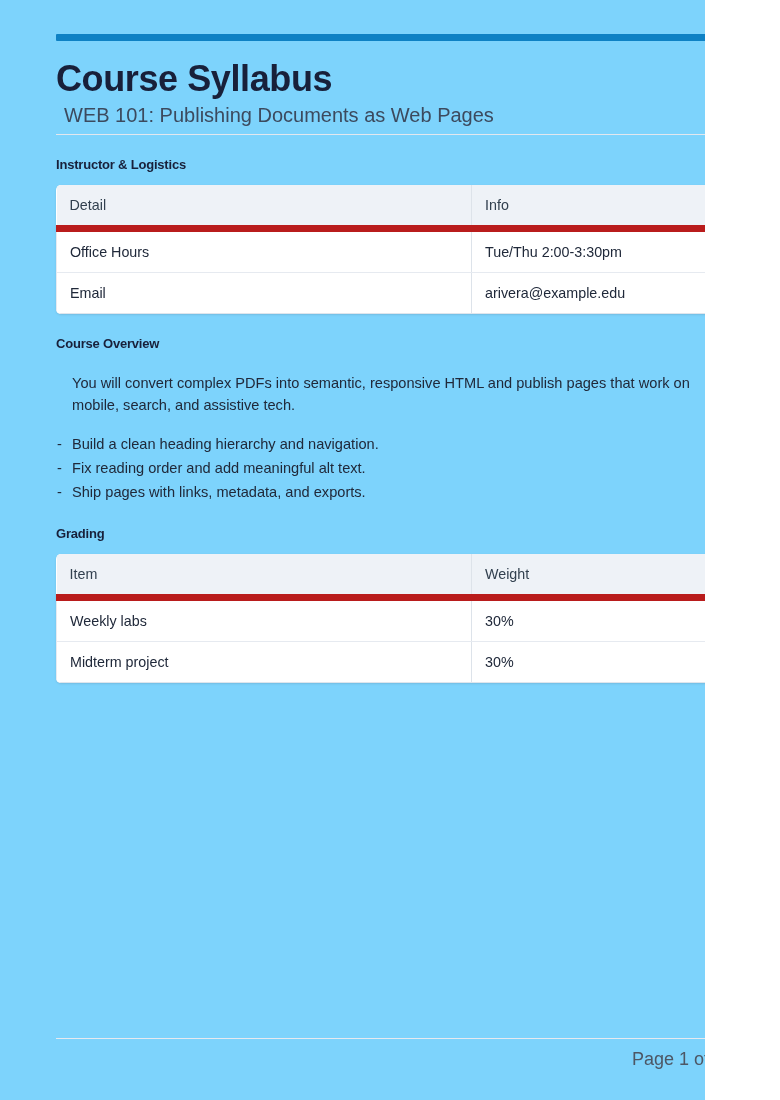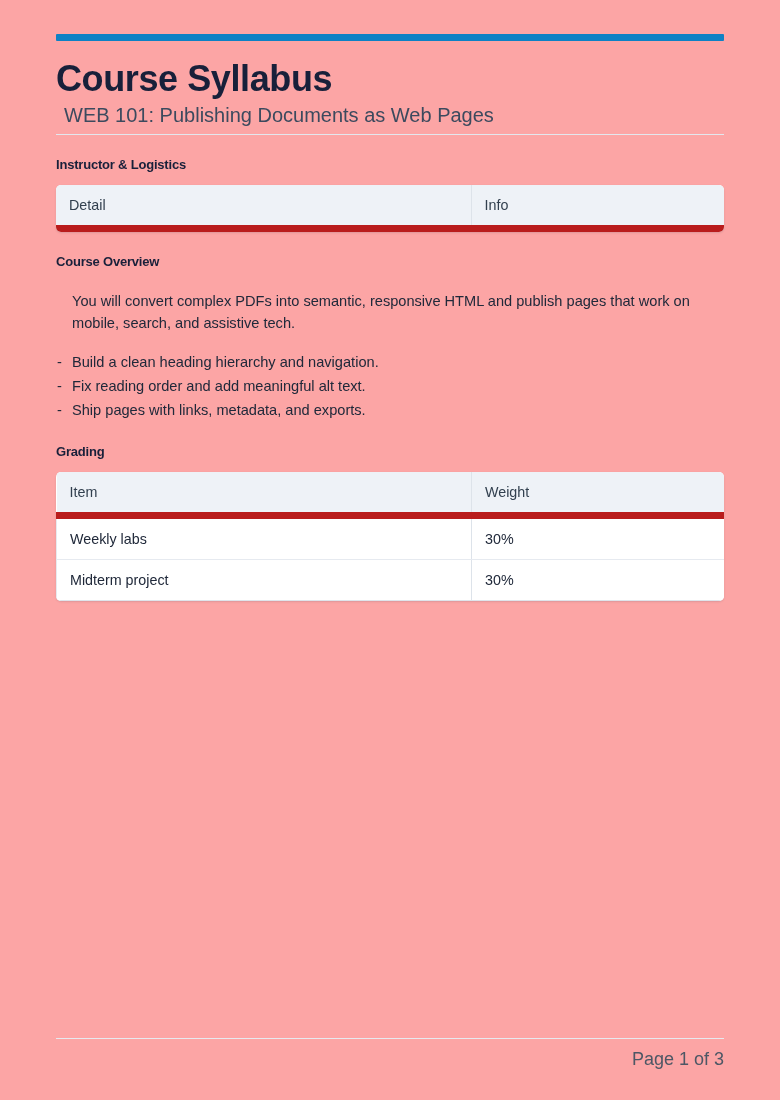--- a/index.html
+++ b/index.html
@@ -10,25 +10,25 @@
   body {
     width: 780px;
     height: 1100px;
     font-family: "Liberation Sans", sans-serif;
     color: #1f2937;
     -webkit-font-smoothing: antialiased;
   }
 
   .page {
     position: relative;
-    width: 780px;
+    width: 705px;
     height: 1100px;
     box-sizing: border-box;
     padding: 9px;
-    background: #fca5a5;
+    background: #7dd3fc;
     overflow: hidden;
   }
 
   .content {
     position: absolute;
     left: 56px;
     top: 0;
     width: 668px;
   }
 
@@ -194,20 +194,28 @@
 
       <div class="tbl-wrap">
         <table class="data">
           <thead>
             <tr>
               <th>Detail</th>
               <th>Info</th>
             </tr>
           </thead>
           <tbody>
+            <tr>
+              <td>Office Hours</td>
+              <td>Tue/Thu 2:00-3:30pm</td>
+            </tr>
+            <tr>
+              <td>Email</td>
+              <td>arivera@example.edu</td>
+            </tr>
           </tbody>
         </table>
       </div>
     </div>
 
     <div class="section">
       <h2 class="section-heading">Course Overview</h2>
 
       <p class="para">You will convert complex PDFs into semantic, responsive HTML and publish pages that work on mobile, search, and assistive tech.</p>
 

